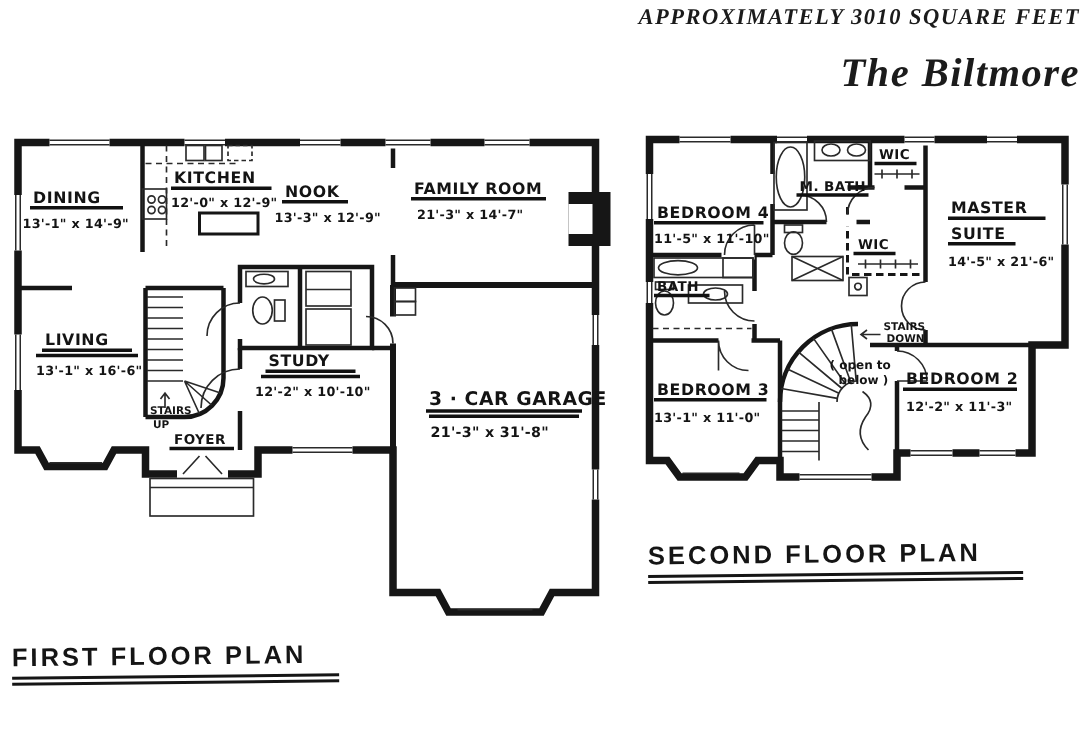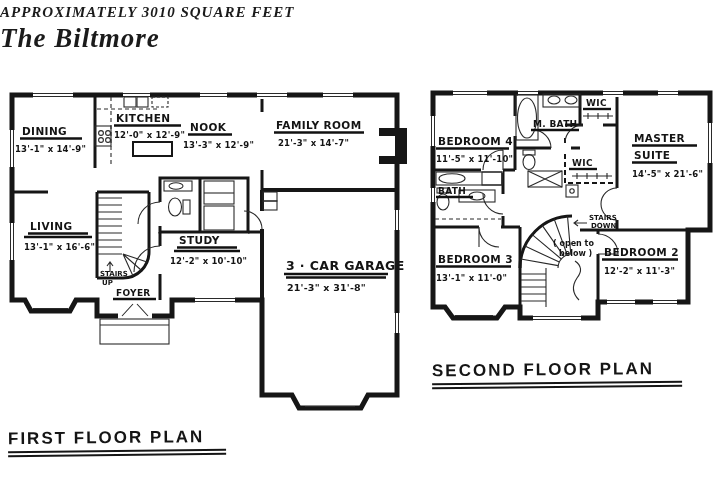--- a/index.html
+++ b/index.html
@@ -1,23 +1,23 @@
 <!DOCTYPE html>
 <html><head>
 <meta charset="utf-8">
 <style>
   html,body{margin:0;padding:0;}
   body{width:720px;height:496px;background:#fdfdfb;position:relative;overflow:hidden;
        font-family:"Liberation Sans","DejaVu Sans",sans-serif;color:#1b1b1b;}
   .page{position:absolute;inset:0;background:#fff;}
-  .hdr{position:absolute;left:0;top:4px;width:720px;text-align:left;}
+  .hdr{position:absolute;left:0;top:4px;width:720px;text-align:right;}
   .hdr .sub{font-family:"Liberation Serif","DejaVu Serif",serif;font-style:italic;
             font-size:15px;letter-spacing:1px;font-weight:600;}
   .hdr .main{font-family:"Liberation Serif","DejaVu Serif",serif;font-style:italic;
-             font-weight:bold;font-size:27px;margin-top:2px;letter-spacing:1px;}
+             font-weight:bold;font-size:27px;margin-top:12px;letter-spacing:1px;}
   .floor-label{position:absolute;font-weight:bold;font-size:17px;letter-spacing:2px;
                color:#151515;border-bottom:6px double #151515;padding-bottom:2px;
                transform:rotate(-0.6deg);white-space:nowrap;}
   #ff-label{left:8px;top:428px;width:218px;}
   #sf-label{left:432px;top:360px;width:250px;}
   svg text{font-family:"DejaVu Sans","Liberation Sans",sans-serif;fill:#141414;}
   .rname{font-weight:bold;font-size:10.5px;letter-spacing:0.4px;}
   .rname-sm{font-weight:bold;font-size:9px;letter-spacing:0.3px;}
   .rdim{font-weight:bold;font-size:8.5px;letter-spacing:0.2px;}
   .note{font-weight:bold;font-size:7px;}

